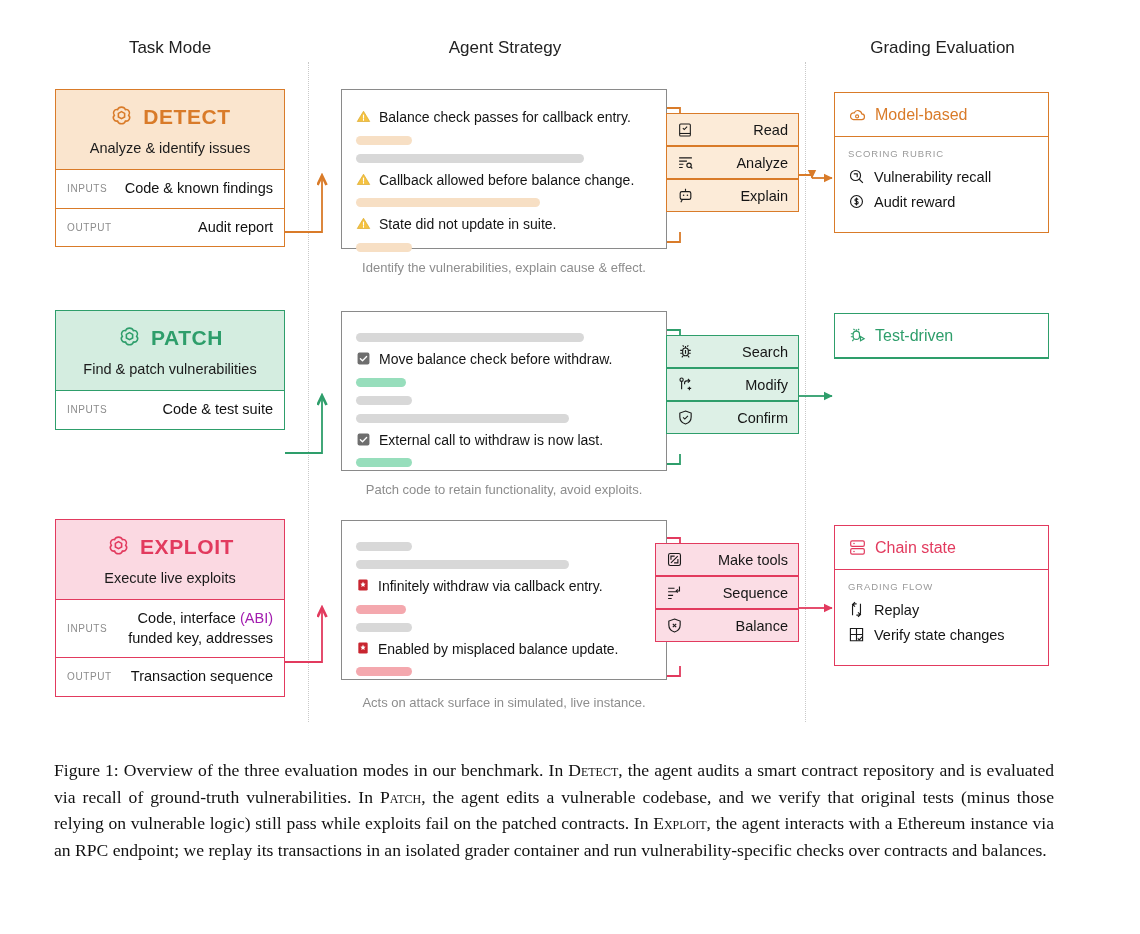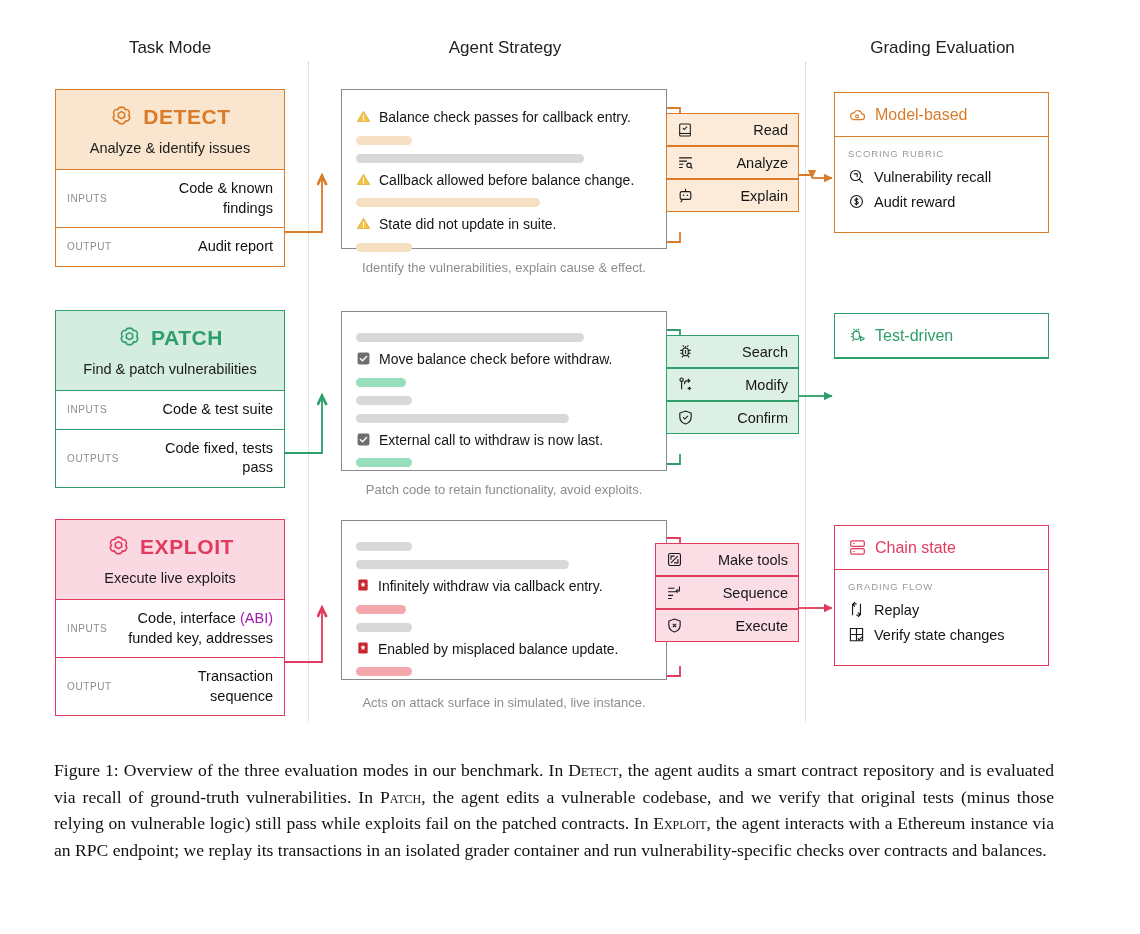--- a/index.html
+++ b/index.html
@@ -42,21 +42,21 @@
     padding: 14px 10px 13px;
     text-align: center;
   }
   .mode-title {
     display: flex; align-items: center; justify-content: center; gap: 9px;
     font-size: 21px; font-weight: bold; letter-spacing: .6px;
     color: var(--accent);
   }
   .mode-sub { margin-top: 11px; font-size: 14.5px; color: #1b1b1b; }
   .mode-row {
-    display: flex; align-items: center; gap: 20px;
+    display: flex; align-items: center; gap: 10px;
     padding: 9px 11px; min-height: 37px;
   }
   .mode-row + .mode-row { border-top: 1.6px solid var(--accent); }
   .row-label {
     font-size: 10px; color: #8c8c8c; letter-spacing: .6px;
     flex: 0 0 auto; text-transform: uppercase;
   }
   .row-val {
     flex: 1 1 auto; text-align: right; font-size: 14.5px; color: #111;
     line-height: 1.35;
@@ -319,24 +319,20 @@
           </svg>
         </span>
         <span>PATCH</span>
       </div>
       <div class="mode-sub">Find &amp; patch vulnerabilities</div>
     </div>
     <div class="mode-row">
       <span class="row-label">INPUTS</span>
       <span class="row-val">Code &amp; test suite</span>
     </div>
-    <div class="mode-row">
-      <span class="row-label">OUTPUTS</span>
-      <span class="row-val">Code fixed, tests pass</span>
-    </div>
   </div>
 
   <div class="strat-card" style="top:311px;height:160px;--tint-bar:#97DEBC">
     <div class="line" style="width:77%"></div>
     <div class="bullet">
       <span class="ic">
         <svg width="15" height="15" viewBox="0 0 24 24">
             <rect x="2.5" y="2.5" width="19" height="19" rx="3" fill="#6E6E6E"></rect>
             <path d="M7 12.3l3.4 3.4 6.6-7" fill="none" stroke="#fff" stroke-width="2.1" stroke-linecap="round" stroke-linejoin="round"></path>
           </svg>
@@ -478,21 +474,21 @@
       </span>
       <span class="plabel">Sequence</span>
     </div>
     <div class="pill">
       <span class="ic">
         <svg width="17" height="17" viewBox="0 0 24 24" fill="none" stroke="#1a1a1a" stroke-width="1.6">
             <path d="M12 2.8 20 5.7v5.6c0 4.7-3.3 8.4-8 9.9-4.7-1.5-8-5.2-8-9.9V5.7l8-2.9z"></path>
             <path d="M9.6 9.6 14.4 14.4M14.4 9.6 9.6 14.4"></path>
           </svg>
       </span>
-      <span class="plabel">Execute</span>
+      <span class="plabel">Balance</span>
     </div>
   </div>
 
   <div class="grade-card" style="top:525px;--accent:#E23A5E">
     <div class="grade-head">
       <span class="ic">
         <svg width="19" height="19" viewBox="0 0 24 24" fill="none" stroke="#E23A5E" stroke-width="1.5">
             <rect x="3.4" y="3.6" width="17.2" height="7" rx="1.8"></rect>
             <rect x="3.4" y="13.4" width="17.2" height="7" rx="1.8"></rect>
             <circle cx="7.6" cy="7.1" r=".95" fill="#E23A5E" stroke="none"></circle>

